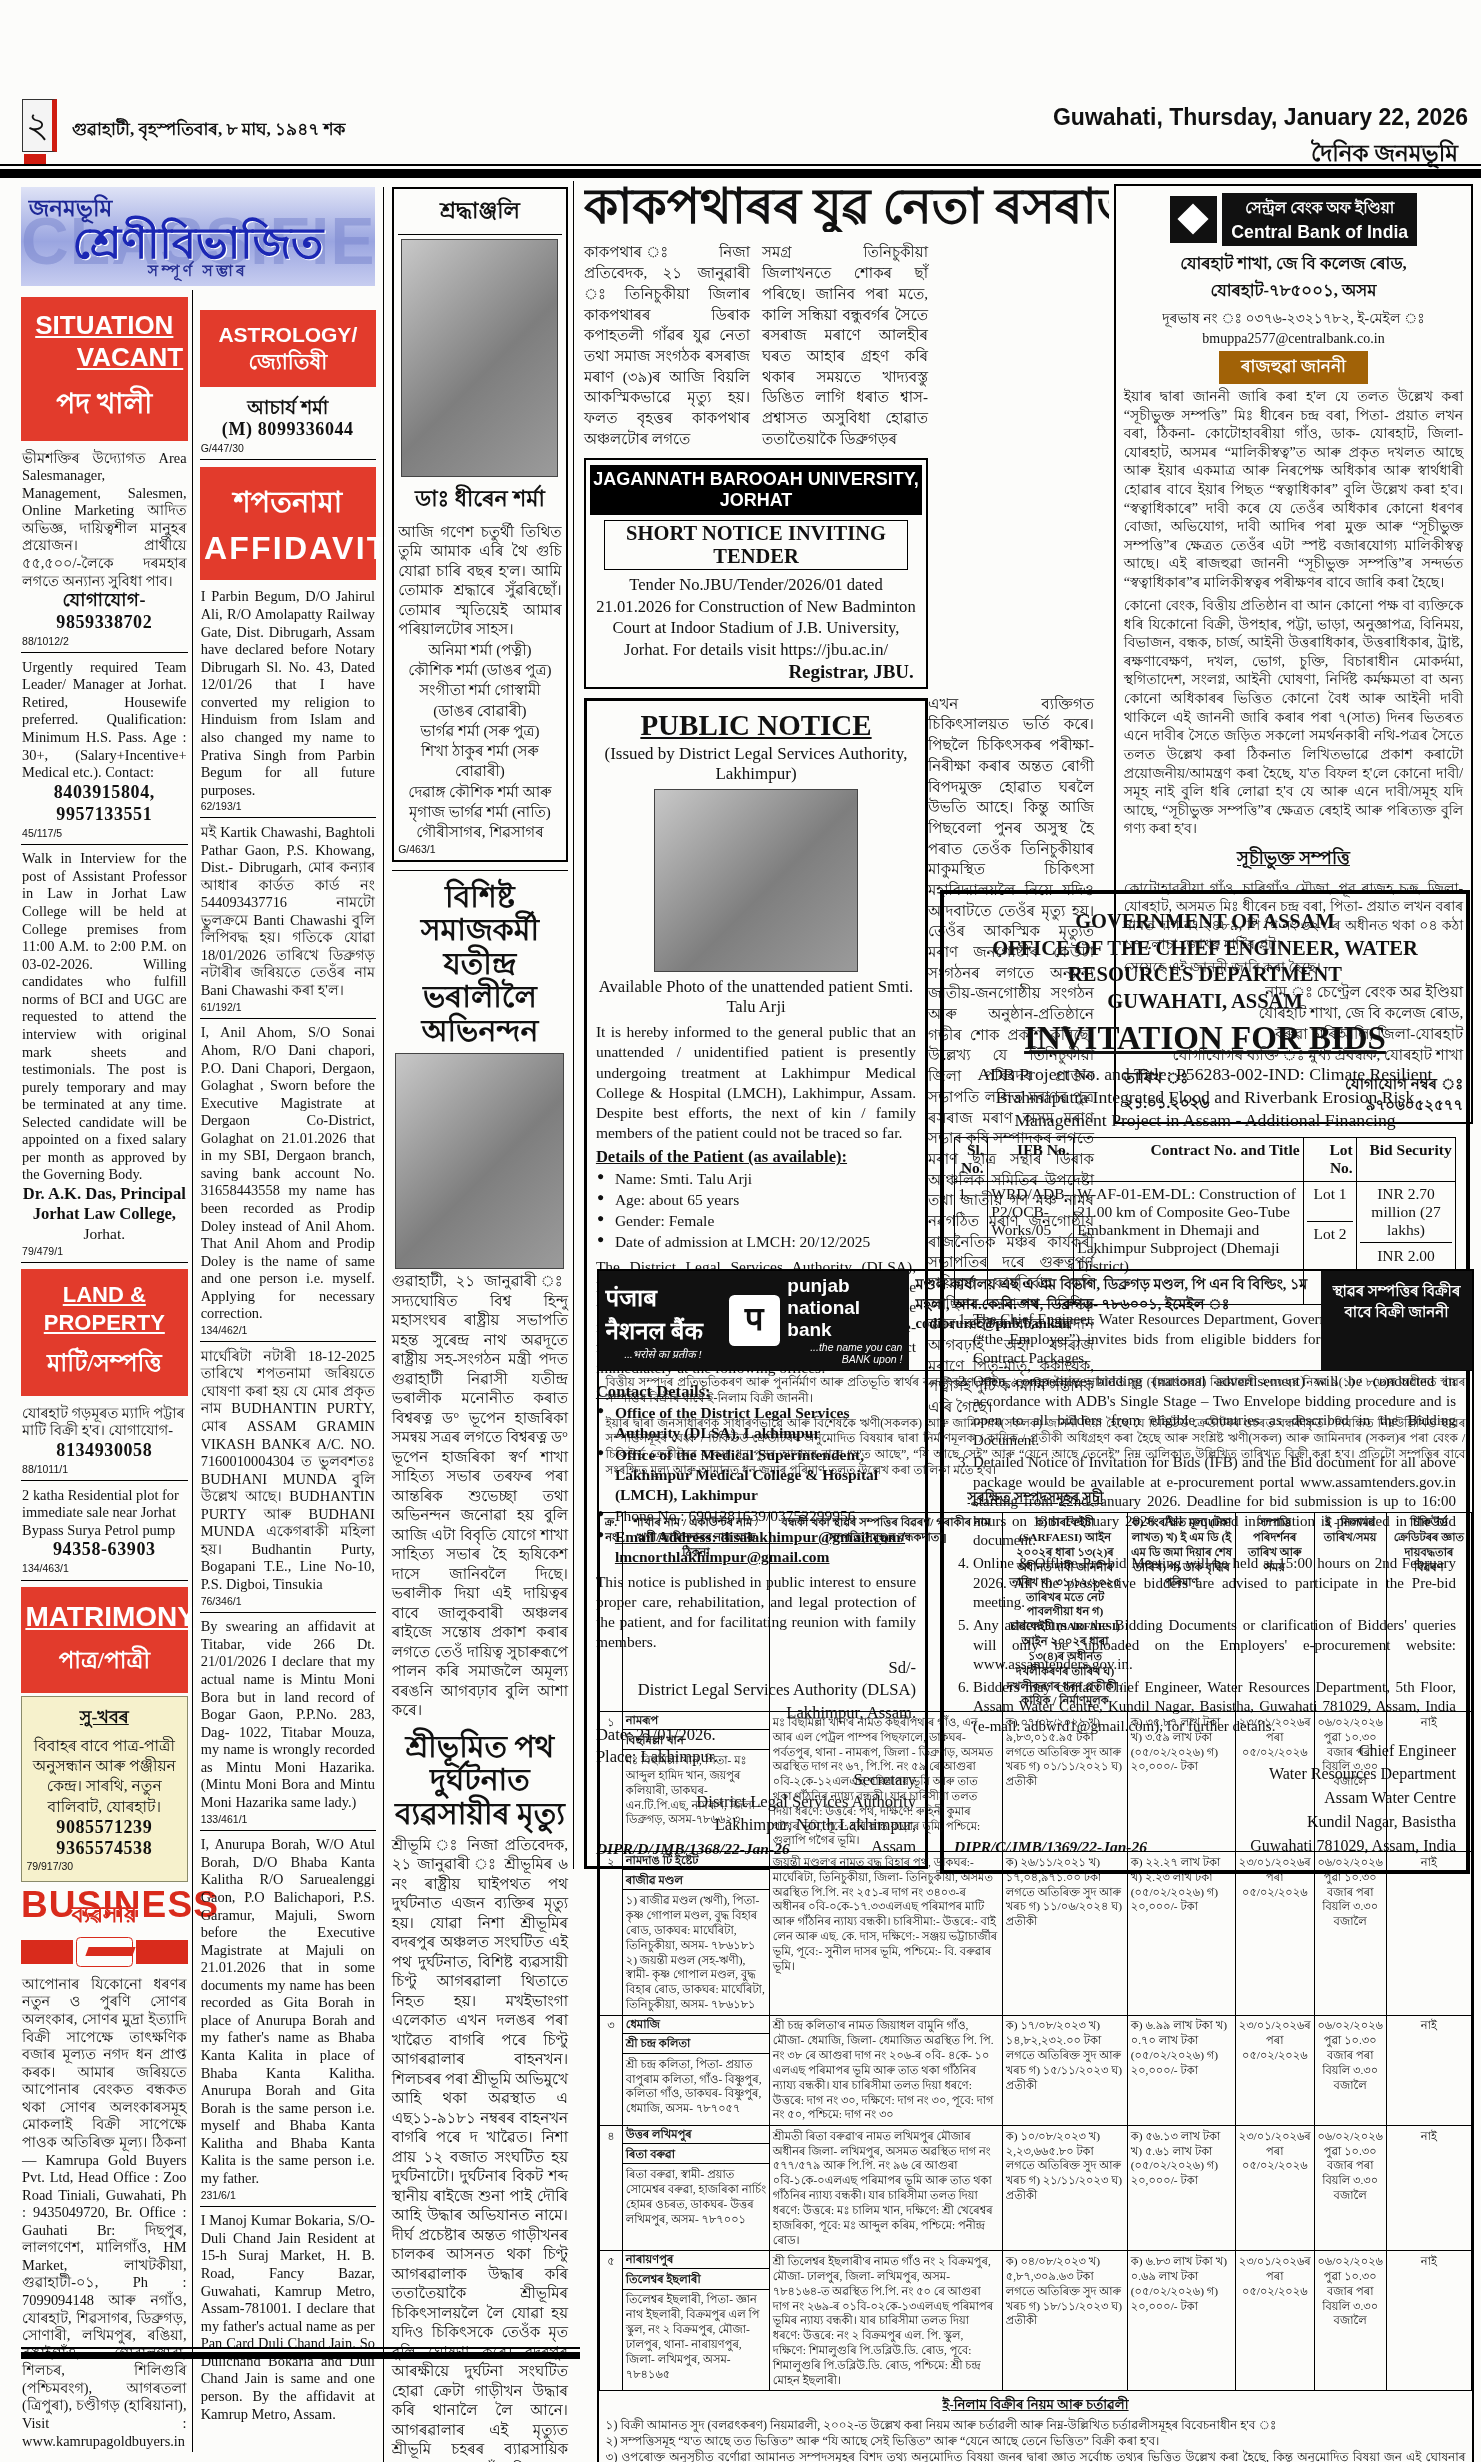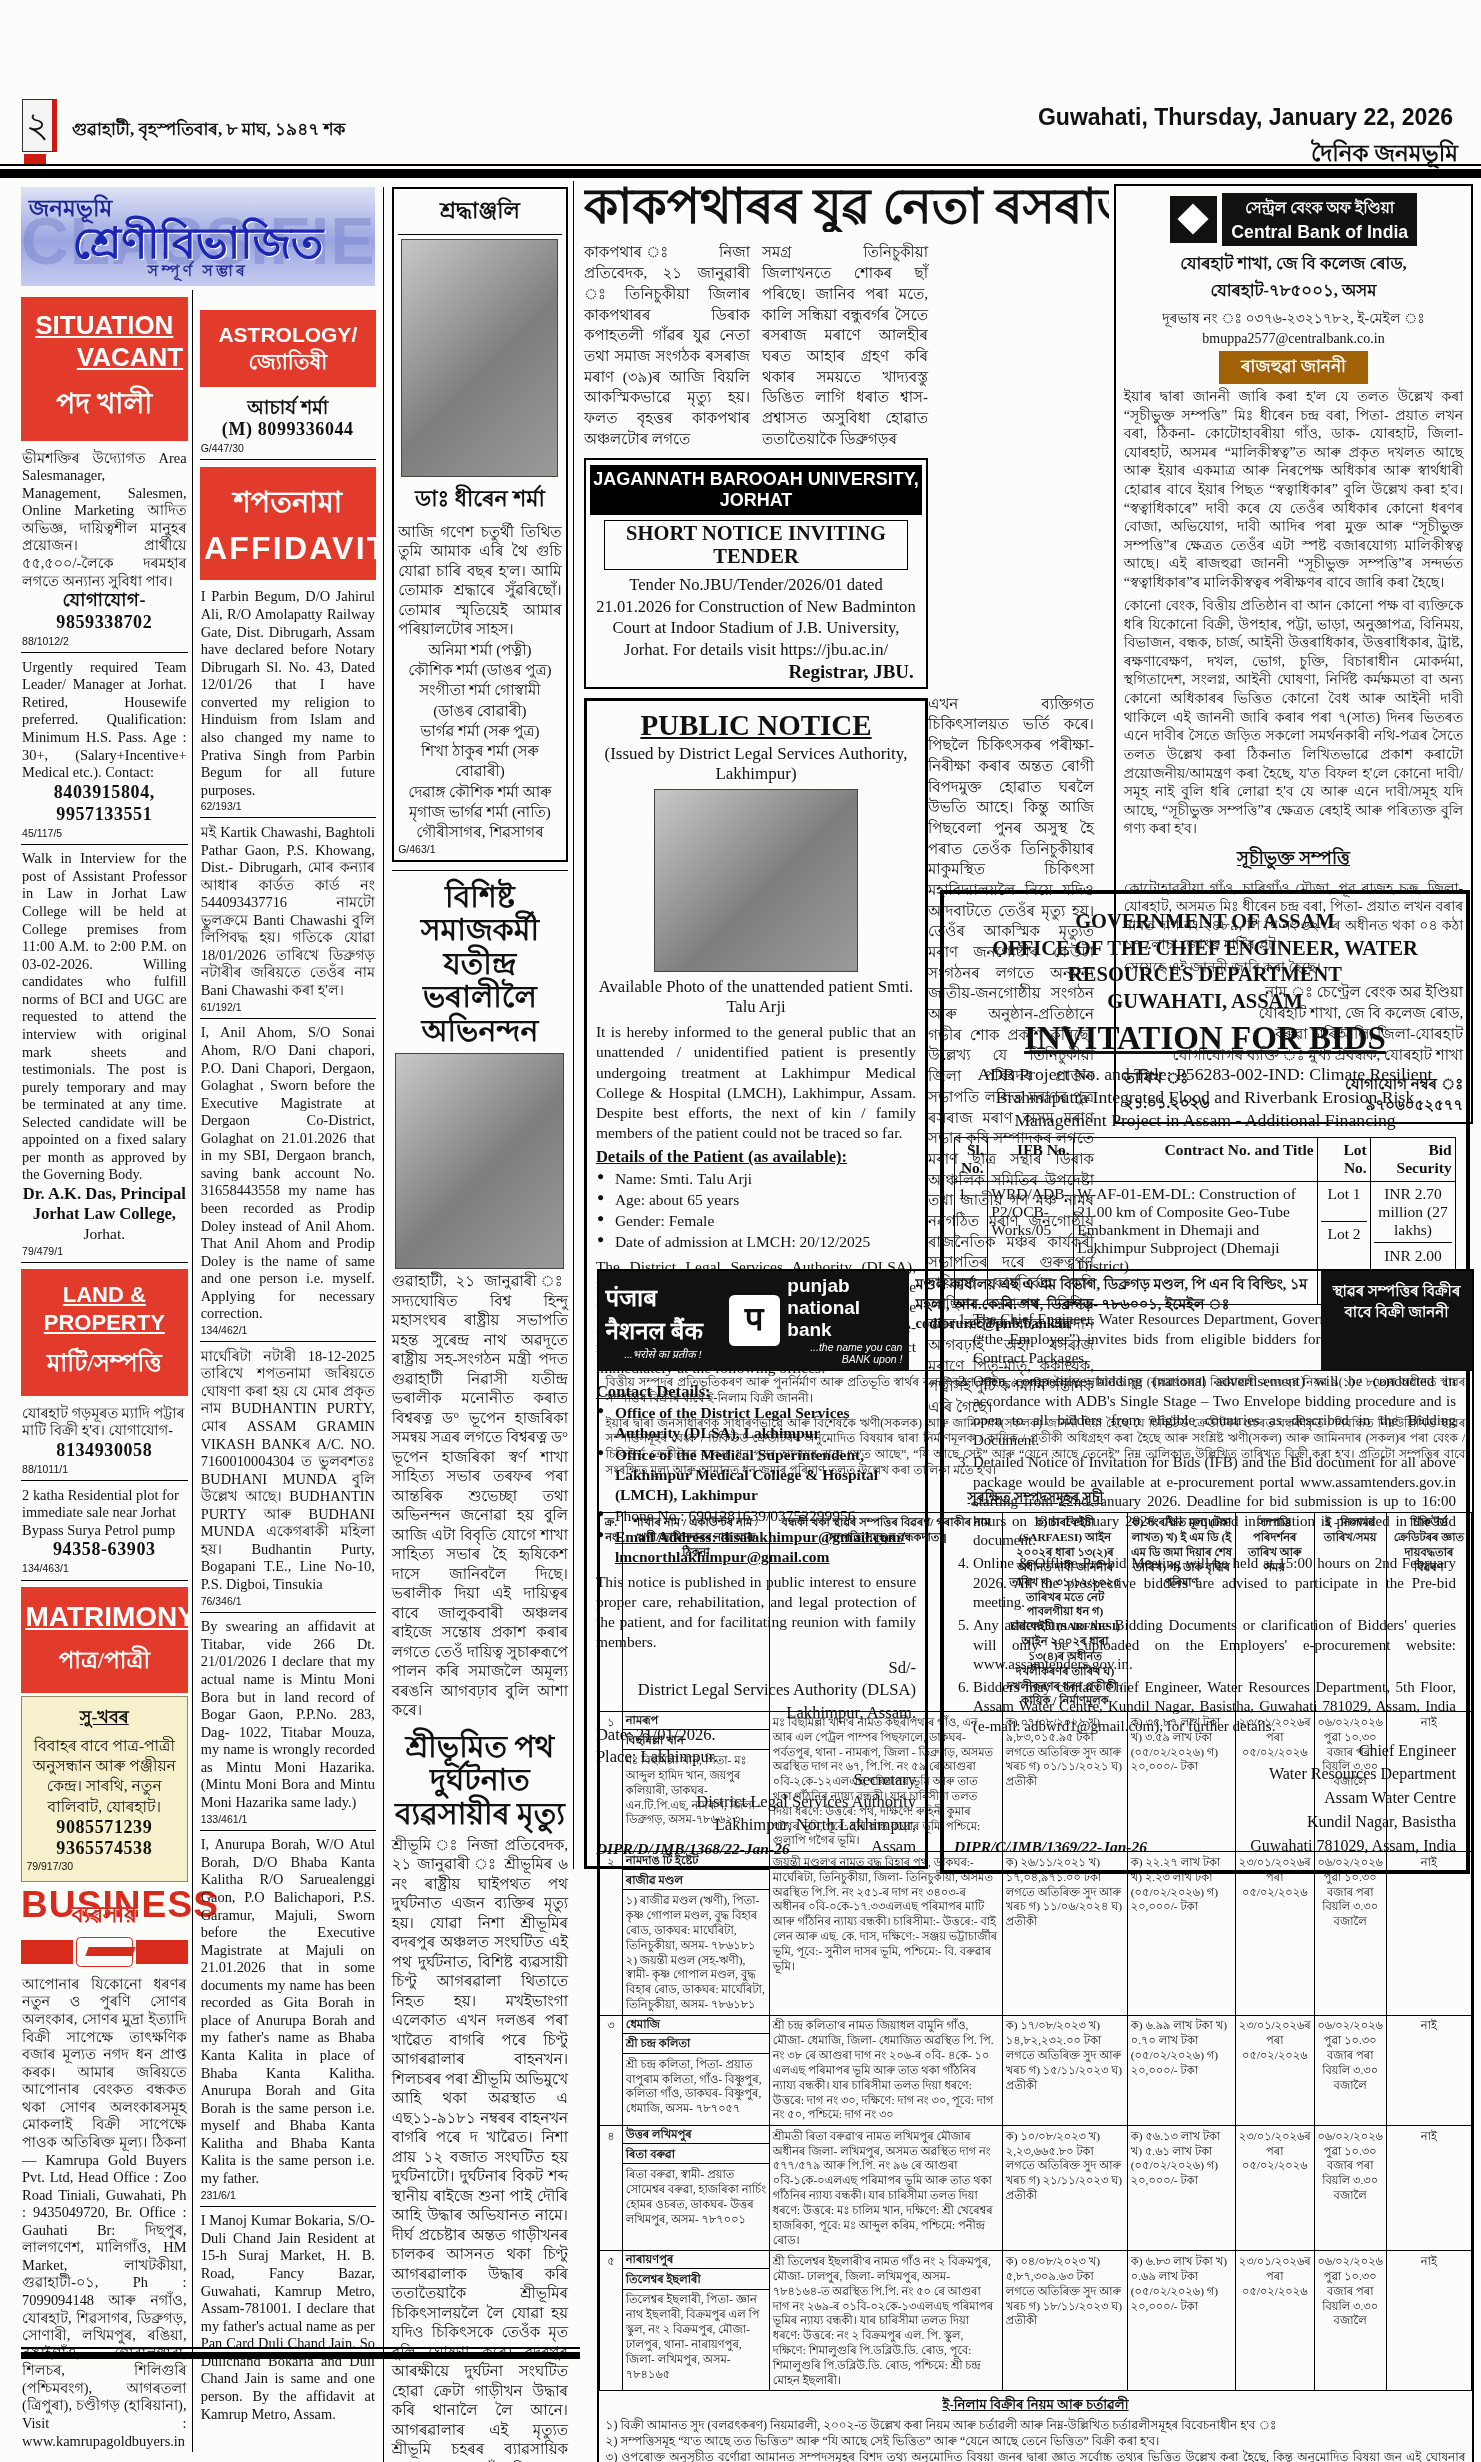--- a/index.html
+++ b/index.html
@@ -14,21 +14,21 @@
 .sec .l1{font-family:"Liberation Sans","DejaVu Sans",sans-serif;font-weight:bold;font-size:26px;text-decoration:underline;line-height:1.25}
 .sec .as{font-size:28px;font-weight:bold;margin-top:7.8px}
 .photo{background:linear-gradient(135deg,#c8c8c8,#7e7e7e 55%,#9b9b9b);border:1.1px solid #444}
 .bullet{padding-left:19px;position:relative}
 .bullet::before{content:"●";position:absolute;left:1.1px;top:0;font-size:12px}
 .hline{border-bottom:1.7px solid #000}
 
 #hdr-date-as{left:72px;top:116px;font-size:17px;font-weight:bold}
 #pgnum{left:22px;top:99px;width:35px;height:53px;border:1.7px solid #333;background:#f4f4f4;font-size:35px;text-align:center;line-height:51px;border-right:5.5px solid #d01c10}
 #pgnum-red{left:24px;top:154px;width:22px;height:12px;background:#d01c10}
-#hdr-date-en{right:28px;top:104px;font-size:23px;font-weight:bold;font-family:"Liberation Sans","DejaVu Sans",sans-serif}
+#hdr-date-en{right:13px;top:104px;font-size:23px;font-weight:bold;font-family:"Liberation Sans","DejaVu Sans",sans-serif}
 #hdr-mast{right:23px;top:135px;font-size:23px;font-weight:bold}
 .hr1{left:0;top:164px;width:1481px;height:2.2px;background:#000}
 .hr2{left:0;top:169px;width:1481px;height:8.9px;background:#000}
 
 #leftzone{left:21px;top:187px;width:354px}
 #banner{position:relative;height:99px;background:linear-gradient(180deg,#dfe3f6,#9aa5e0 55%,#c7cdf0);overflow:hidden;margin-bottom:4.4px}
 #banner .wm{position:absolute;left:0;top:15.5px;width:100%;text-align:center;font-family:"Liberation Sans","DejaVu Sans",sans-serif;font-weight:bold;font-size:66px;color:#7c88cf;letter-spacing:1.1px;opacity:.55}
 #banner .brand{position:absolute;left:7.8px;top:3.3px;font-size:23px;font-weight:bold;color:#1d2796}
 #banner .ttl{position:absolute;left:0;top:24px;width:100%;text-align:center;font-size:43px;font-weight:bold;color:#1b27b4;text-shadow:1.1px 1.1px 0 #fff}
 #banner .sub{position:absolute;left:0;bottom:1.1px;width:100%;text-align:center;font-size:15.5px;font-weight:bold;color:#273093;letter-spacing:3.3px}
@@ -375,21 +375,21 @@
       <div class="g1">GUWAHATI, ASSAM</div>
       <div class="t">INVITATION FOR BIDS</div>
       <div class="st">ADB Project No. and Title: P56283-002-IND: Climate Resilient Brahmaputra Integrated Flood and Riverbank Erosion Risk Management Project in Assam - Additional Financing</div>
       <table>
         <tbody>
             <tr>
           <th style="width:33px">Sl. No.</th>
           <th style="width:83px">IFB No.</th>
           <th>Contract No. and Title</th>
           <th style="width:53px">Lot No.</th>
-          <th style="width:85px">Bid Security</th>
+          <th style="width:99px">Bid Security</th>
         </tr>
         <tr>
           <td>1.</td>
           <td>WRD/ADB-P2/OCB-Works/05</td>
           <td>W-AF-01-EM-DL: Construction of 21.00 km of Composite Geo-Tube Embankment in Dhemaji and Lakhimpur Subproject (Dhemaji District)</td>
           <td class="lotc">
             <div style="border-bottom:1.1px solid #000;padding-bottom:17.7px">Lot 1</div>
             <div style="padding-top:3.3px">Lot 2</div>
           </td>
           <td class="lotc">

